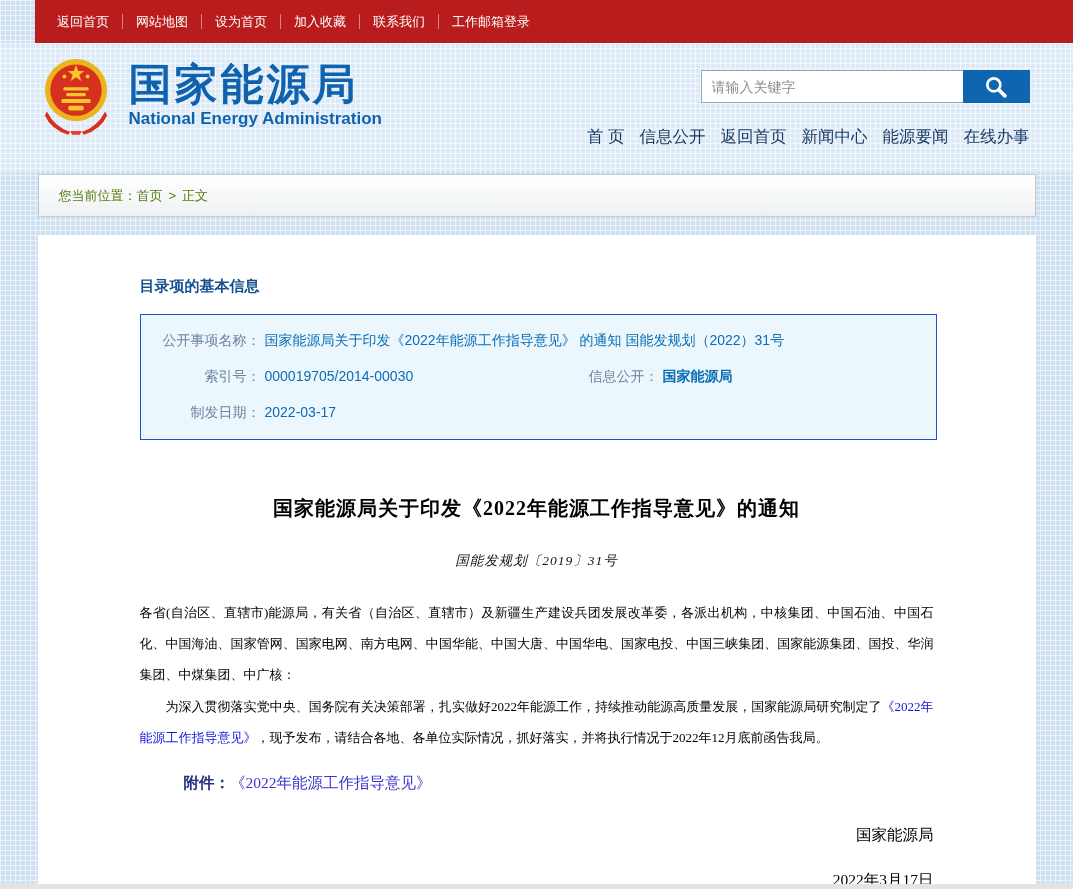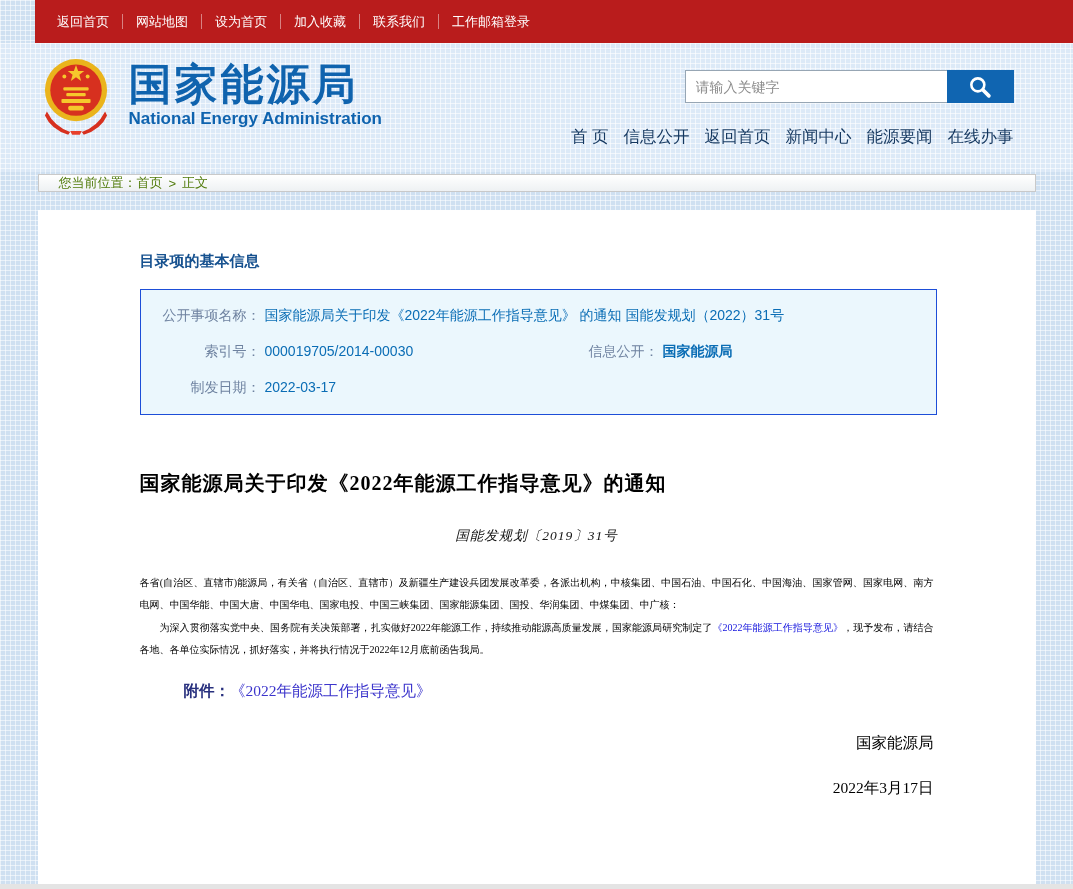--- a/index.html
+++ b/index.html
@@ -39,38 +39,38 @@
   }
   .header .container { position:relative; height:100%; }
   .logo { position:absolute; left:5px; top:12px; display:flex; align-items:center; }
   .emblem { width:66px; height:80px; margin-right:20px; }
   .site-cn {
     font-size:43px; font-weight:bold; color:#0f63ae;
     letter-spacing:3px; line-height:46px; font-family:"Liberation Sans", sans-serif;
   }
   .site-en { font-size:17px; font-weight:bold; color:#0f63ae; letter-spacing:0px; margin-top:2px; }
 
-  .header-right { position:absolute; right:22px; top:27px; width:420px; }
+  .header-right { position:absolute; right:6px; top:27px; width:420px; }
   .search-row { display:flex; justify-content:flex-end; height:33px; }
   .search-input {
     width:262px; height:33px; border:1px solid #97a6b4; border-right:none;
     padding:0 10px; font-size:14px; color:#444; outline:none;
     font-family:"Liberation Sans", sans-serif; background:#fff;
   }
   .search-input::placeholder { color:#8d8d8d; }
   .search-btn {
     width:67px; height:33px; background:#1065b1; border:none; cursor:pointer;
     display:flex; align-items:center; justify-content:center;
   }
   .nav-row { display:flex; justify-content:flex-end; gap:15px; margin-top:23px; }
   .nav-row a { color:#14375f; font-size:16.5px; text-decoration:none; white-space:pre; }
 
   
   .breadcrumb-bar {
-    margin-top:2px; height:18px;
+    margin-top:2px; height:43px;
     background:linear-gradient(#ffffff,#eef1f3);
     border:1px solid #c9c9c9;
     display:flex; align-items:center;
     padding-left:20px; font-size:13px; color:#527c0d;
   }
   .breadcrumb-bar a { color:#527c0d; text-decoration:none; }
   .breadcrumb-bar .sep { margin:0 6px; color:#527c0d; }
 
   
   .main {
@@ -88,28 +88,28 @@
   .info-label { width:120px; text-align:right; color:#6e82a0; flex:none; }
   .info-value { color:#0a6db5; padding-left:4px; }
   .pair { display:flex; }
   .pair-1 { width:440px; flex:none; }
   .pair-2 .info-label { width:78px; }
   .org-value { font-weight:bold; }
 
   
   .article { font-family:"Liberation Serif", serif; color:#000; }
   .article-title {
-    font-size:20px; font-weight:bold; margin-top:55px;
+    text-align:center; font-size:20px; font-weight:bold; margin-top:55px;
     letter-spacing:1px;
   }
   .doc-number {
     text-align:center; font-size:13.5px; font-style:italic; margin-top:30px; color:#111;
     letter-spacing:1px;
   }
-  .para { font-size:10px; line-height:22px; text-align:justify; }
+  .para { font-size:13px; line-height:31px; text-align:justify; }
   .para-1 { margin-top:27px; }
   .para-2 { margin-top:1px; text-indent:2em; }
   .para a { color:#1414dd; text-decoration:none; }
   .attachment { margin-top:14px; padding-left:44px; font-size:15.5px; line-height:31px; }
   .attachment-label { font-weight:bold; color:#28307e; }
   .attachment a { color:#3c35cc; text-decoration:none; }
   .signature { text-align:right; font-size:15.5px; margin-top:27px; line-height:20px; }
   .sign-date { margin-top:25px; }
 
   .footer-strip {

